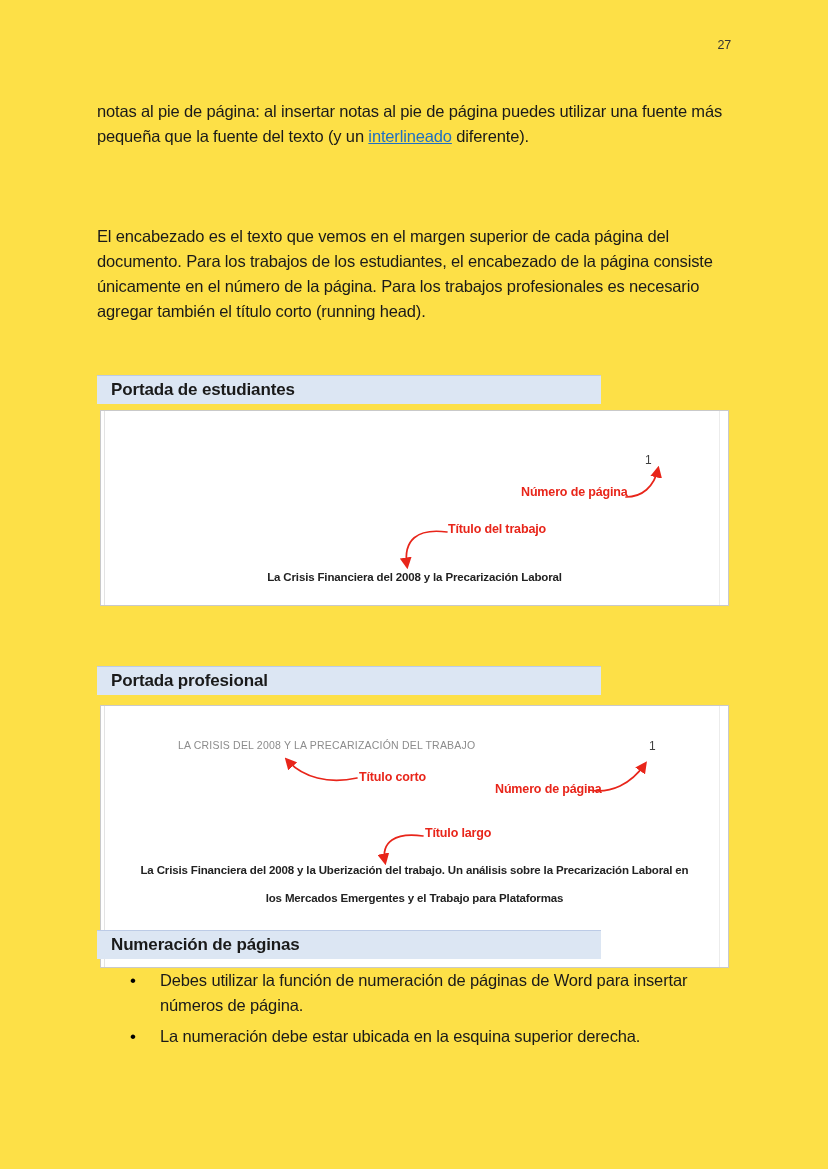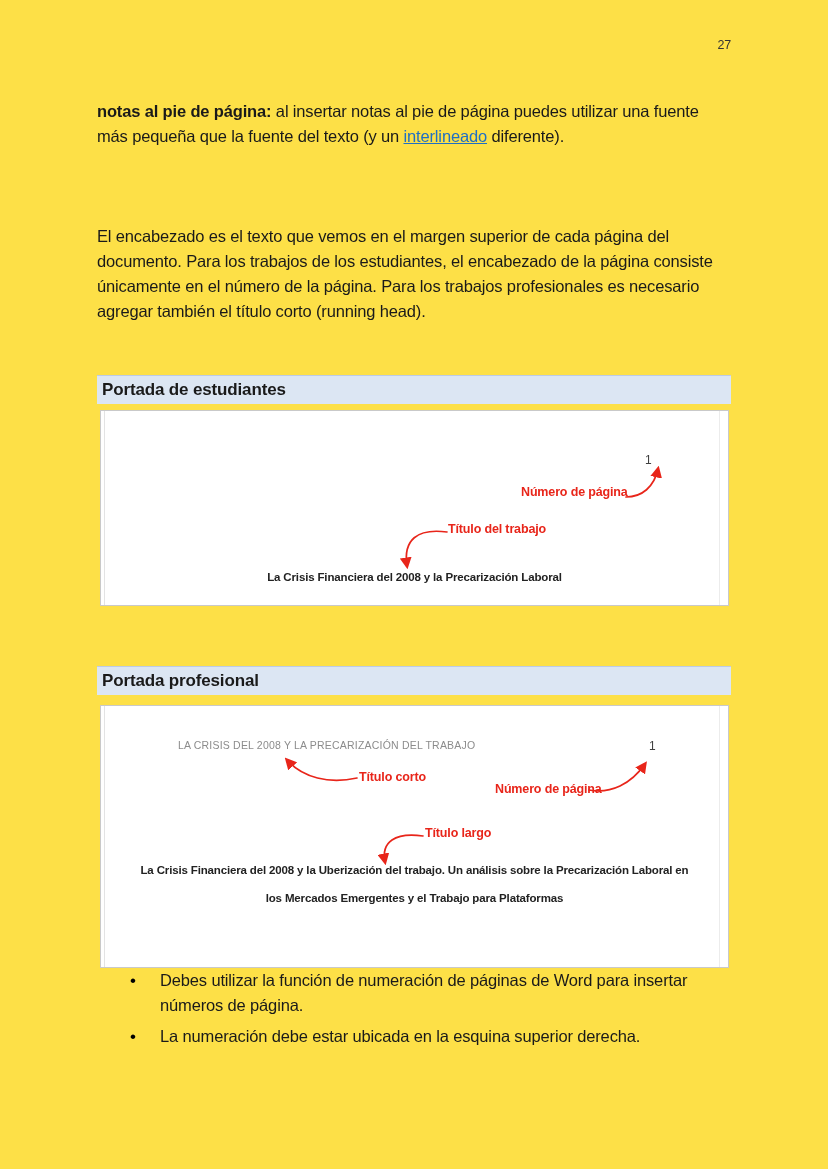--- a/index.html
+++ b/index.html
@@ -15,30 +15,30 @@
     width:828px;height:1169px;
     background:#fde047;
     font-family:"Liberation Sans",sans-serif;
     color:#1a1a1a;
     overflow:hidden;
     letter-spacing:-0.15px;
   }
   .pagenum{position:absolute;top:38px;right:97px;font-size:12.5px;color:#333;}
   .body{font-size:16.5px;line-height:25px;}
   .intro{position:absolute;top:99px;left:97px;width:636px;font-size:16.5px;line-height:25px;}
-  .intro b{font-weight:bold;}
+  .intro b{font-weight:normal;}
   .link{color:var(--link);text-decoration:underline;cursor:pointer;}
   .h1{position:absolute;top:166px;left:97px;font-size:27px;font-weight:bold;letter-spacing:-0.3px;}
   .para2{position:absolute;top:224px;left:97px;width:636px;}
   .band{
-    position:absolute;left:97px;width:634px;height:29px;
+    position:absolute;left:97px;width:504px;height:29px;
     background:var(--band);
     border-top:1px solid #bccbe6;
     font-size:17px;font-weight:bold;
-    line-height:28px;padding-left:5px;
+    line-height:28px;padding-left:14px;
   }
   .band1{top:375px;}
   .band2{top:666px;}
   .band3{top:930px;}
   .fig{
     position:absolute;left:100px;width:629px;
     background:#ffffff;border:1px solid #c9c9c9;
     overflow:hidden;
   }
   .fig::before{content:"";position:absolute;left:3px;top:0;bottom:0;border-left:1px solid #e3e3e3;}
@@ -145,19 +145,20 @@
             <path class="head" d="M0,0 L7,3.5 L0,7 z" fill="#e8251a"></path>
           </marker>
         </defs>
       <path class="curve" d="M50,6 C22,2 8,12 12,32" marker-end="url(#m5)"></path>
     </svg>
 
     <div class="doc-title p-title1">La Crisis Financiera del 2008 y la Uberización del trabajo. Un análisis sobre la Precarización Laboral en</div>
     <div class="doc-title p-title2">los Mercados Emergentes y el Trabajo para Plataformas</div>
   </div>
 
+  <div class="band band3">Numeración de páginas</div>
 
   <ul class="bullets">
     <li><span>Debes utilizar la función de numeración de páginas de Word para insertar números de página.</span></li>
     <li><span>La numeración debe estar ubicada en la esquina superior derecha.</span></li>
   </ul>
 
 </div>
 
 </body></html>

